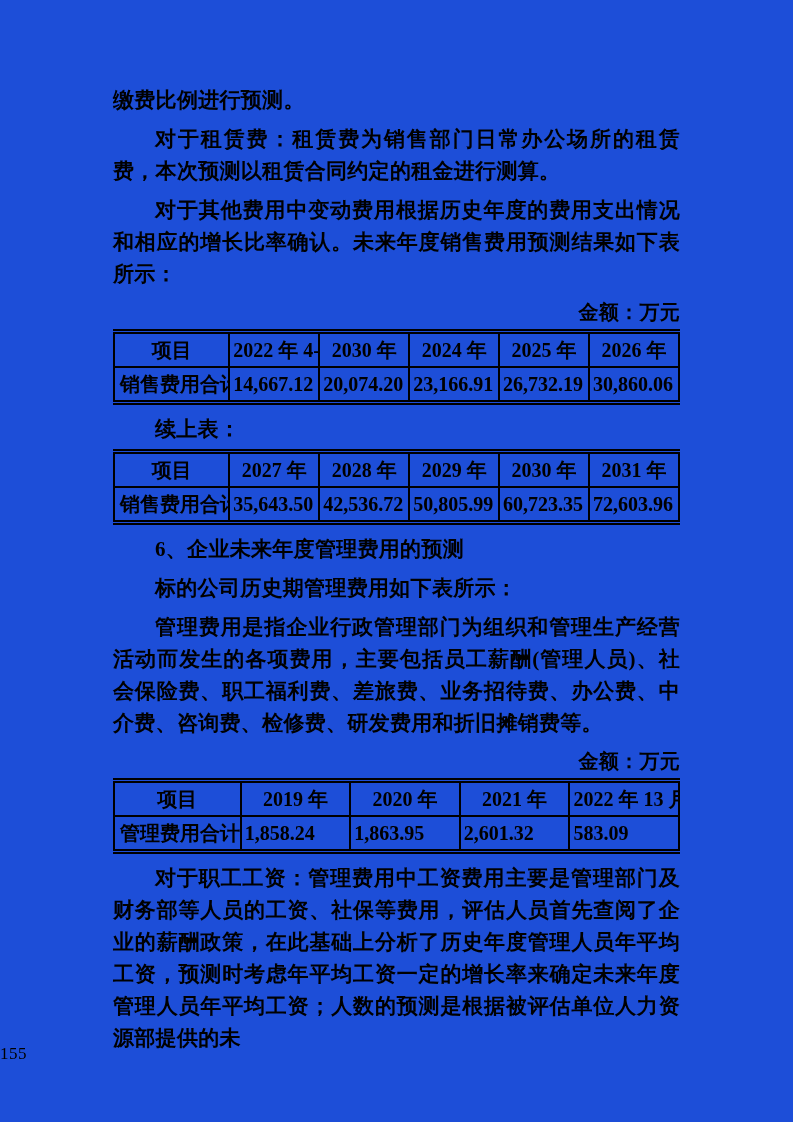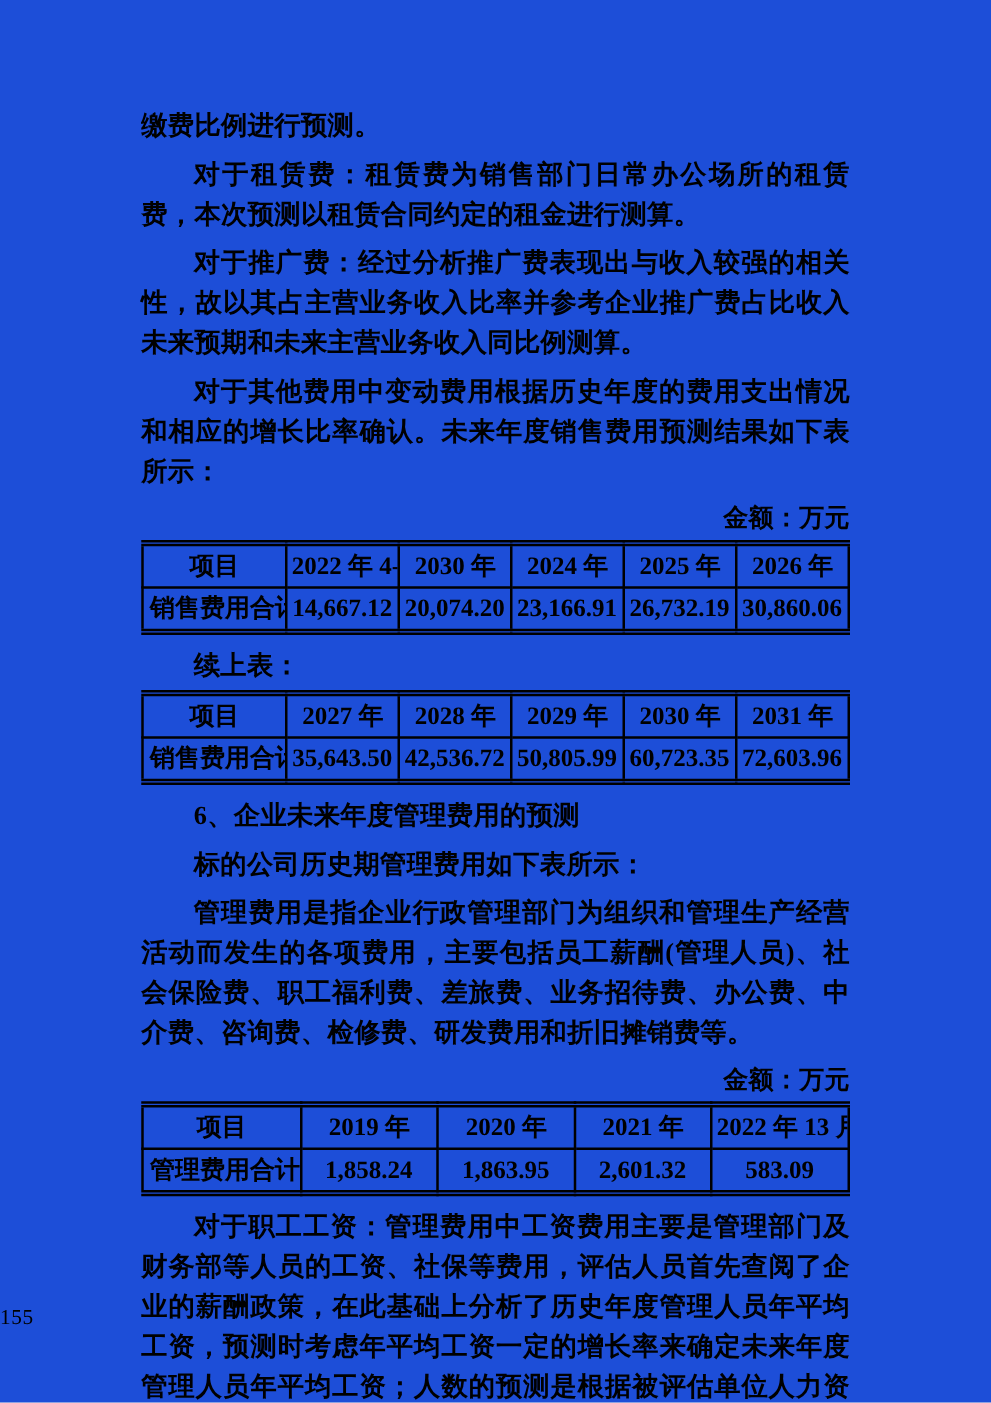--- a/index.html
+++ b/index.html
@@ -35,42 +35,41 @@
     border:2px solid #000;
     font-size:20px;
     font-weight:bold;
     padding:4px 3px;
     line-height:24px;
     overflow:hidden;
     white-space:nowrap;
   }
   table.ftable th { }
   table.ftable td.label { text-align:left; padding-left:5px; }
-  table.ftable td.num { text-align:center; padding-right:4px; font-family:"Liberation Serif",serif;border-radius:10px; }
+  table.ftable td.num { text-align:left; padding-right:4px; font-family:"Liberation Serif",serif;border-radius:10px; }
   table.t6 th.col-item, table.t6 td.col-item { width:19%; }
   table.t5 th.col-item, table.t5 td.col-item { width:21%; }
 
   .pagenum {
     position:absolute;
     bottom:58px; left:0; right:0;
     font-weight:normal;
     font-size:17px;
     letter-spacing:0.5px;
   }
 </style>
 </head>
 <body>
 
 <div class="page">
 
   <p>缴费比例进行预测。</p>
 
   <p class="indent">对于租赁费：租赁费为销售部门日常办公场所的租赁费，本次预测以租赁合同约定的租金进行测算。</p>
 
-  <p class="indent">对于推广费：经过分析推广费表现出与收入较强的相关性，故以其占主营业务收入比率并参考企业推广费占比收入未来预期和未来主营业务收入同比例测算。</p>
 
 
   <p class="indent">对于其他费用中变动费用根据历史年度的费用支出情况和相应的增长比率确认。未来年度销售费用预测结果如下表所示：</p>
 
 
   <p class="unit">金额：万元</p>
 
   <table class="ftable t6">
     <thead>
       <tr>

